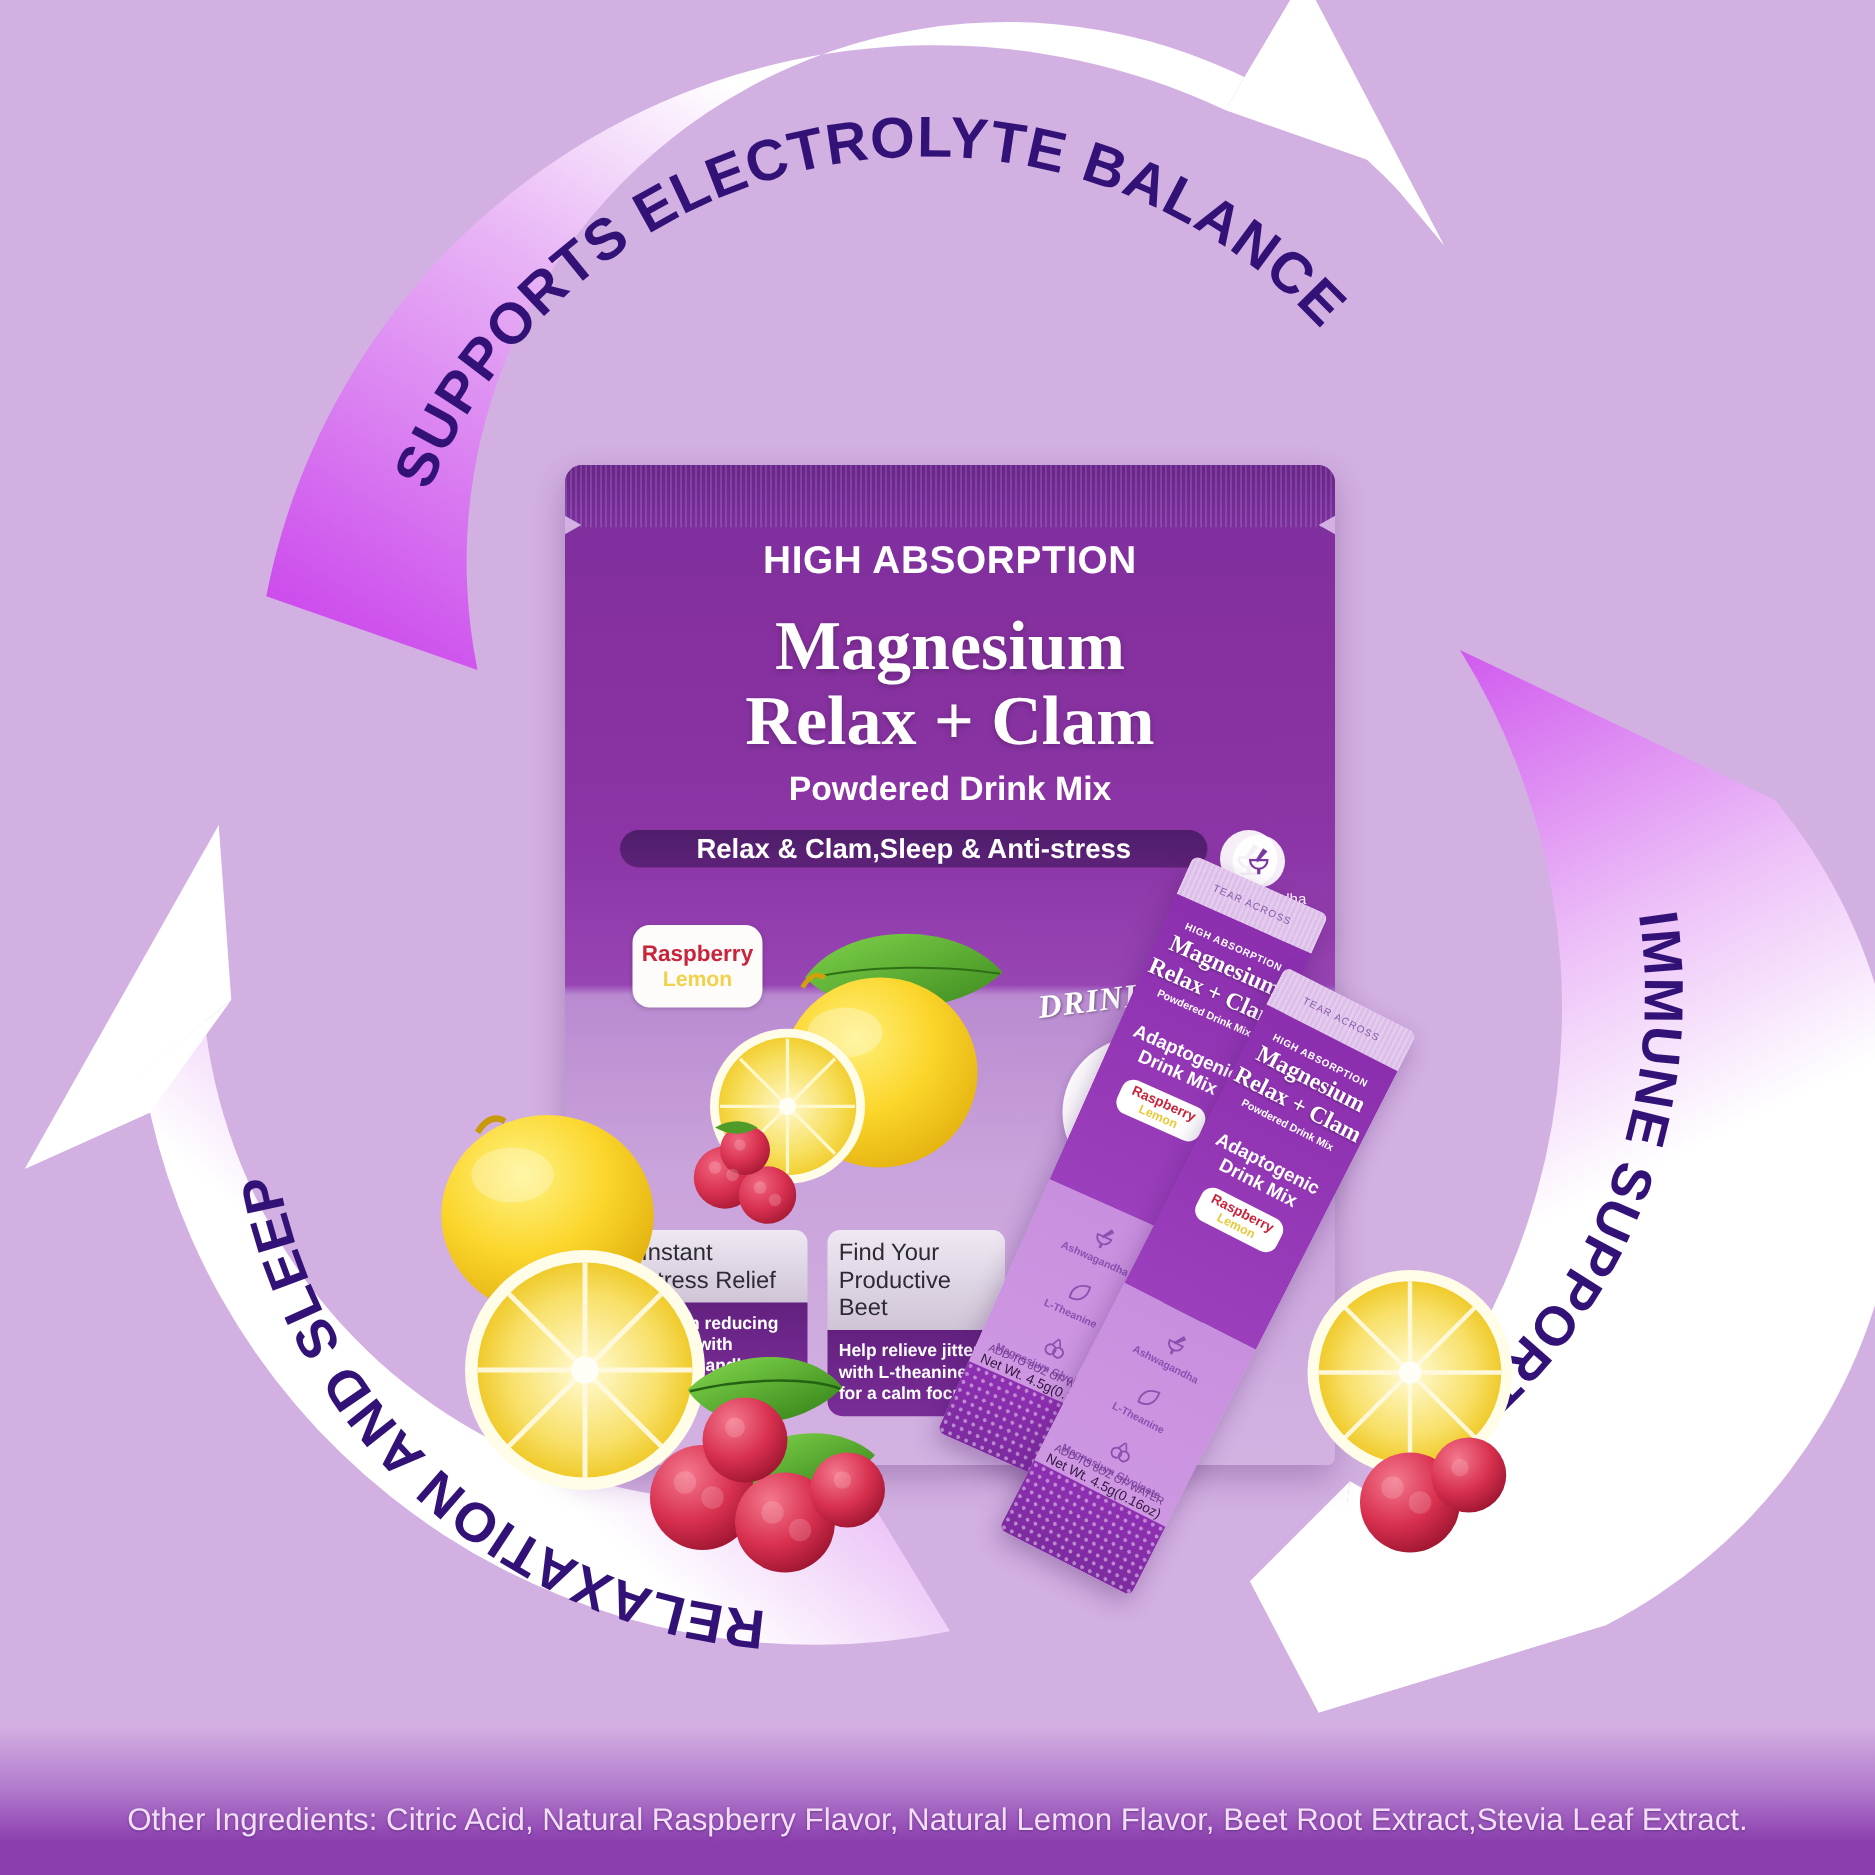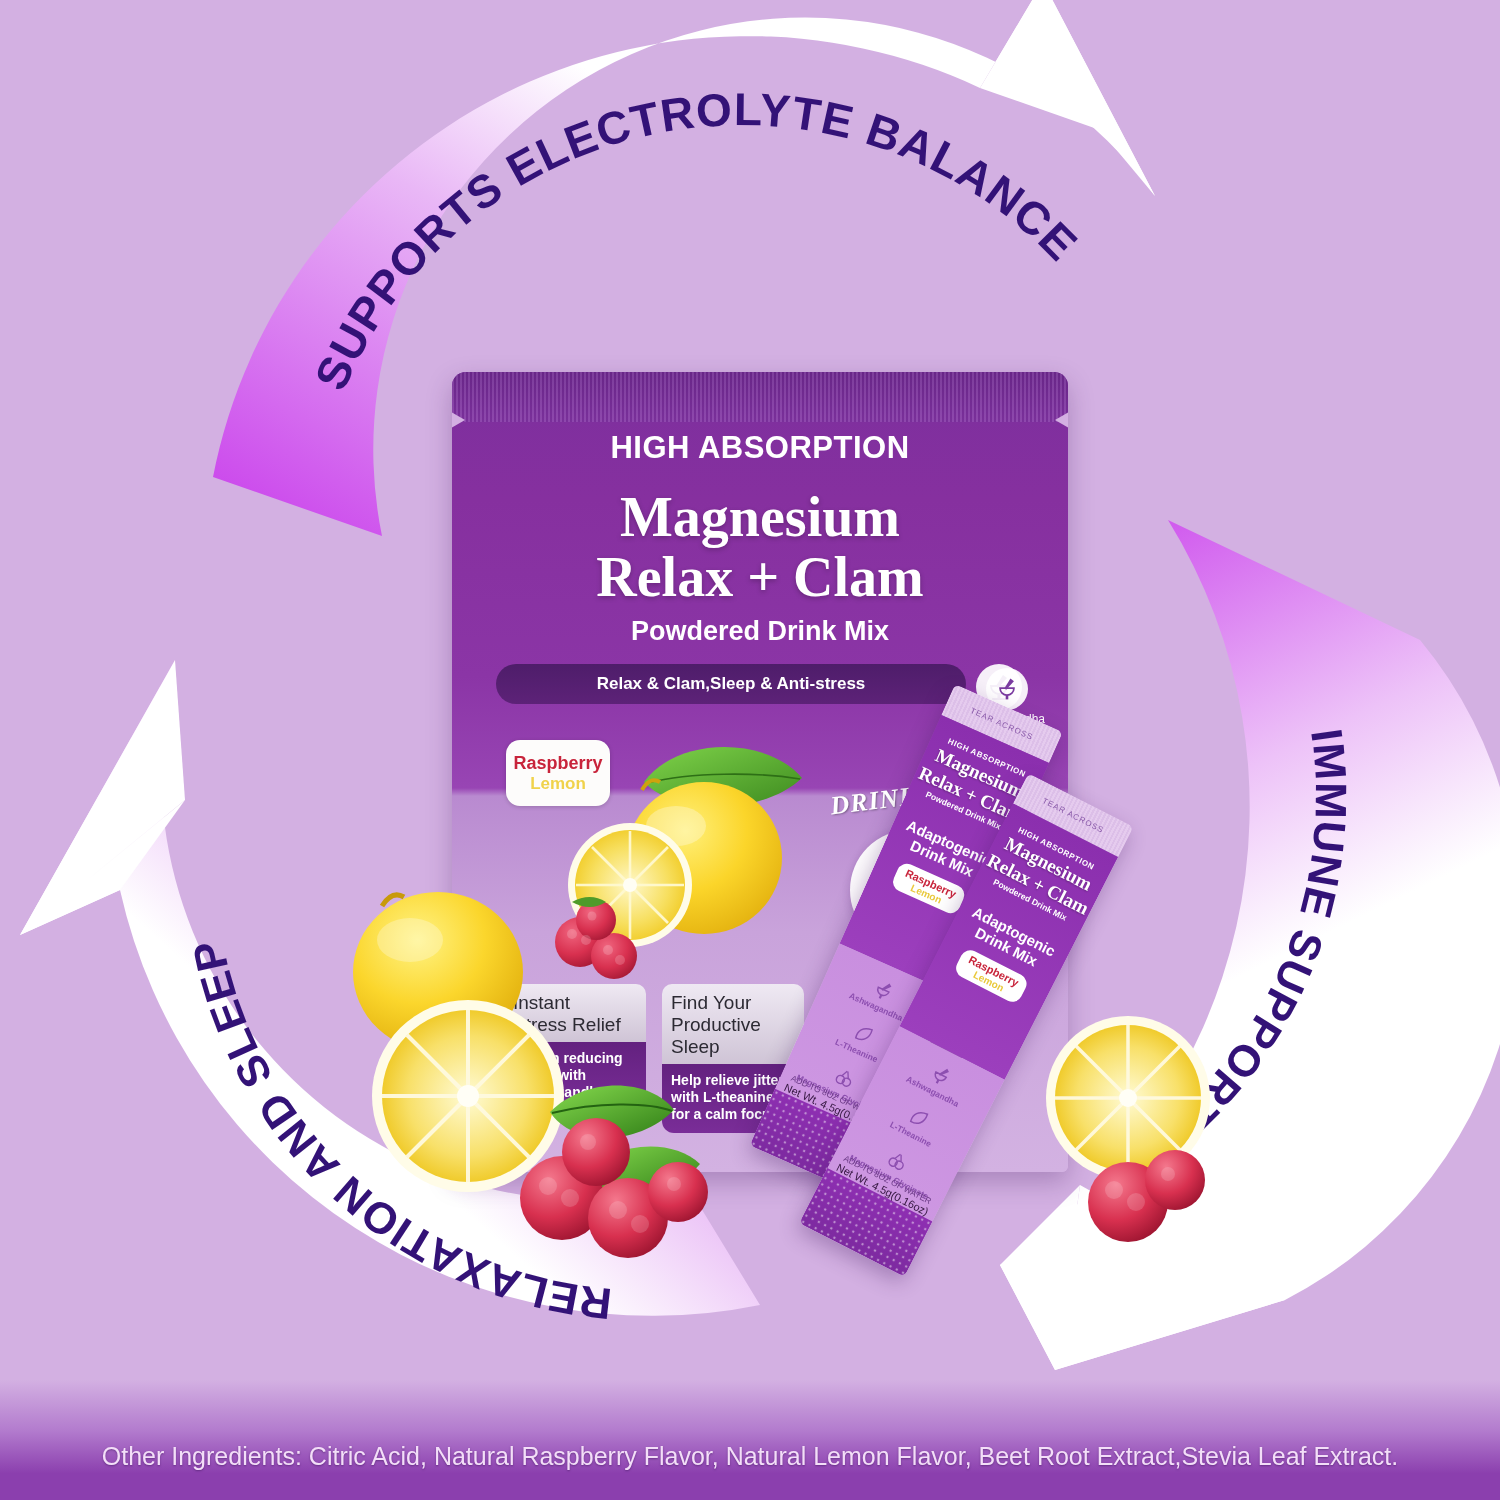--- a/index.html
+++ b/index.html
@@ -51,24 +51,24 @@
   .p-title {
     position:absolute; top:115px; left:0; right:0; text-align:center;
     color:#fff; font-family:"Liberation Serif", serif; font-weight:bold;
     font-size:56px; line-height:60px; text-shadow:0 2px 5px rgba(0,0,0,.25);
   }
   .p-sub {
     position:absolute; top:244px; left:0; right:0; text-align:center;
     color:#fff; font-size:27px; font-weight:bold;
   }
   .p-banner {
-    position:absolute; top:292px; left:44px; width:470px; height:40px;
+    position:absolute; top:292px; left:44px; width:470px; height:30px;
     background:linear-gradient(180deg,#4e1d6a,#5d2278);
     border-radius:20px; display:flex; align-items:center; justify-content:center;
-    color:#fff; font-size:17px; font-weight:bold;
+    color:#fff; font-size:22px; font-weight:bold;
   }
   .mortar-badge {
     position:absolute; top:292px; left:524px;
     width:46px; height:46px; border-radius:50%;
     background:rgba(255,255,255,.92);
     display:flex; align-items:center; justify-content:center;
   }
 
   
   .flavor-badge {
@@ -394,21 +394,21 @@
       <div class="fbox">
         <div class="fhead">
           <div>Instant</div>
           <div>Stress Relief</div>
         </div>
         <div class="fbody">Aids in reducing stress with ashwagandha.</div>
       </div>
       <div class="fbox">
         <div class="fhead">
           <div>Find Your</div>
-          <div>Productive Sleep</div>
+          <div>Productive Beet</div>
         </div>
         <div class="fbody">Help relieve jitters with L-theanine for a calm focus.</div>
       </div>
       <div class="fbox">
         <div class="fhead">
           <div>All Clean</div>
           <div>Ingredients</div>
         </div>
         <div class="fbody">Vegan,ingredients and nothing else.</div>
       </div>

